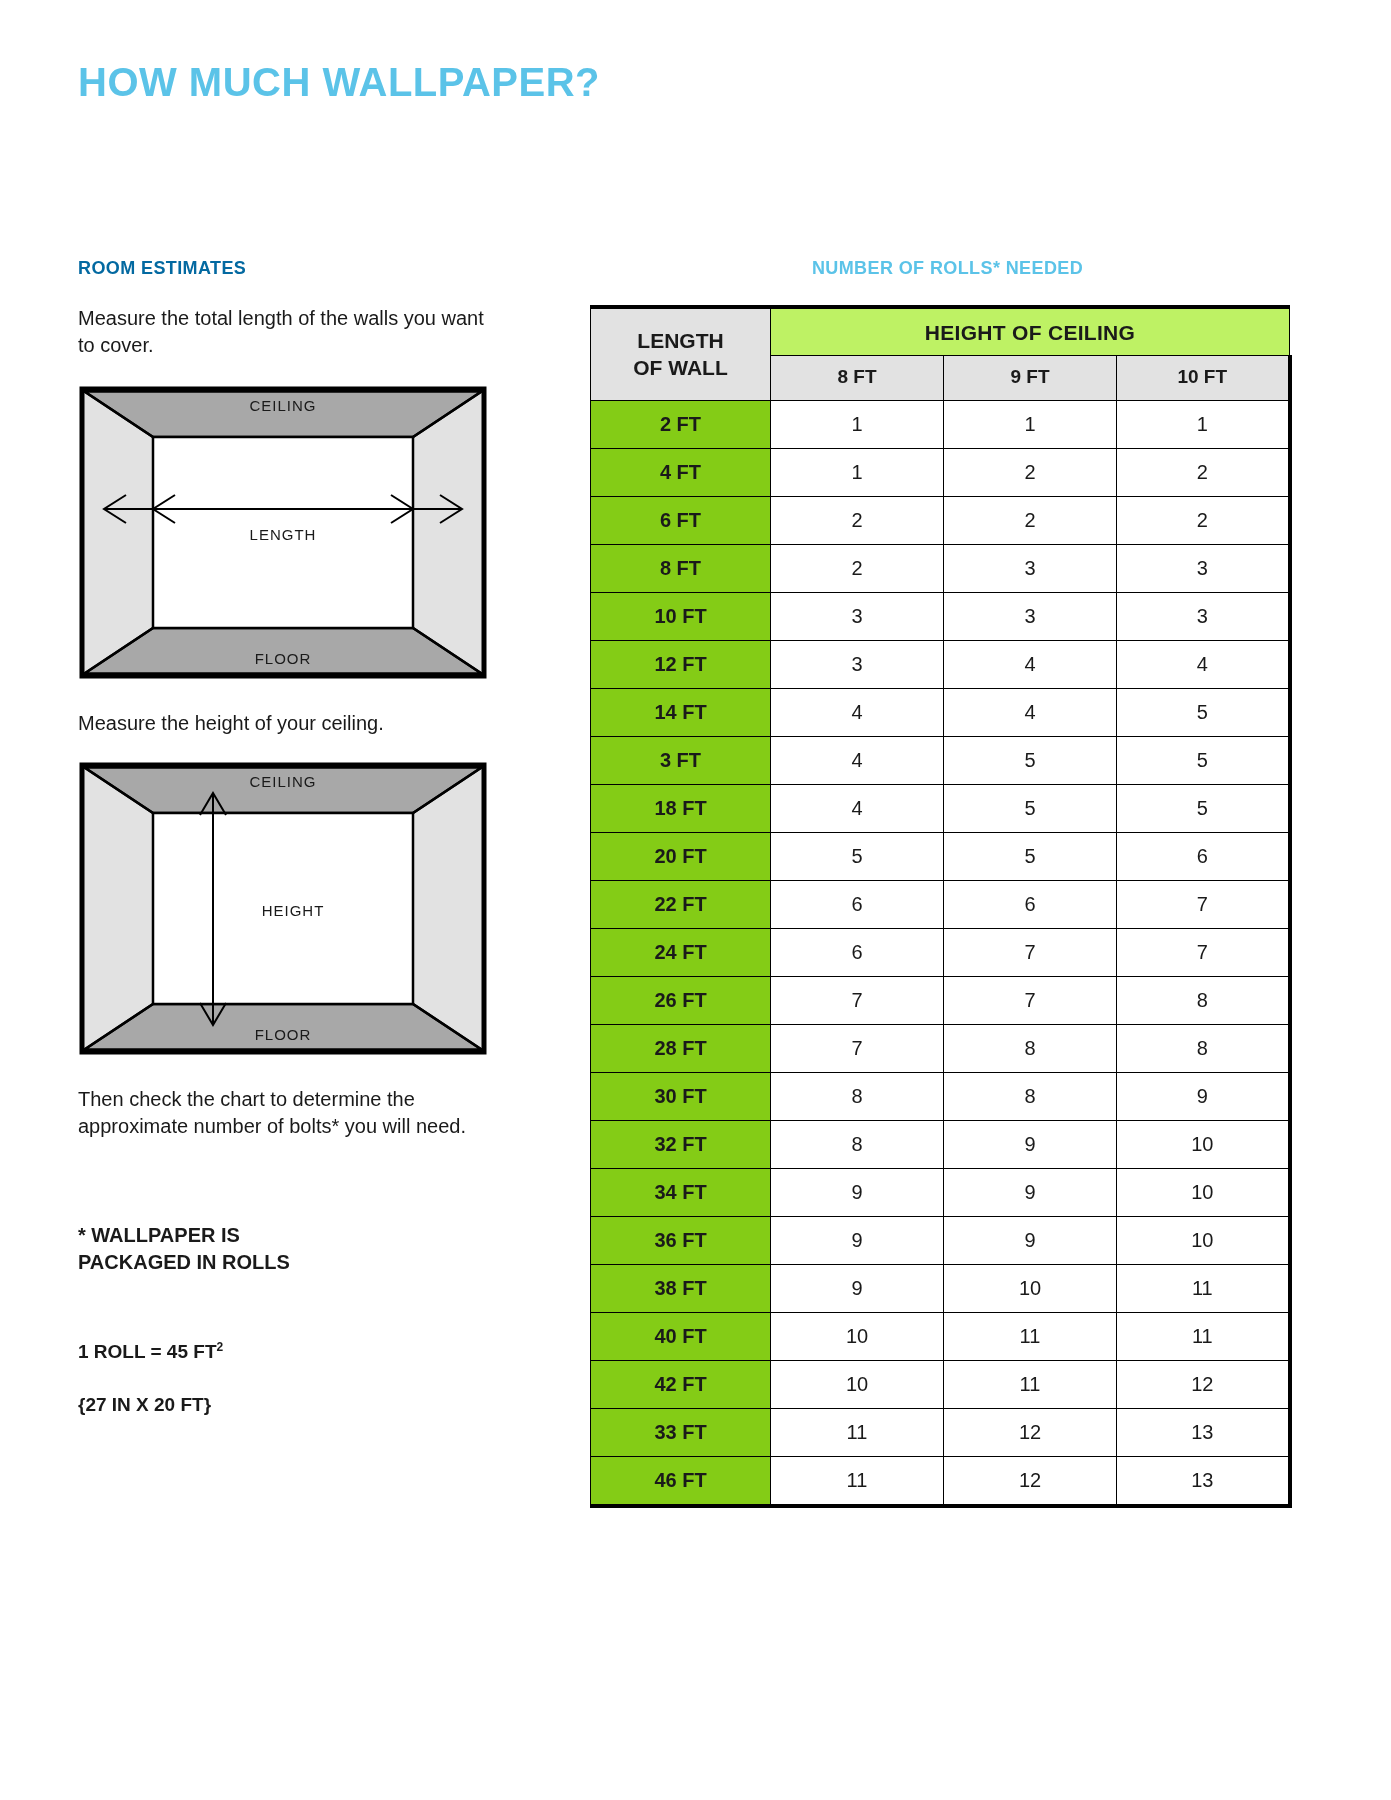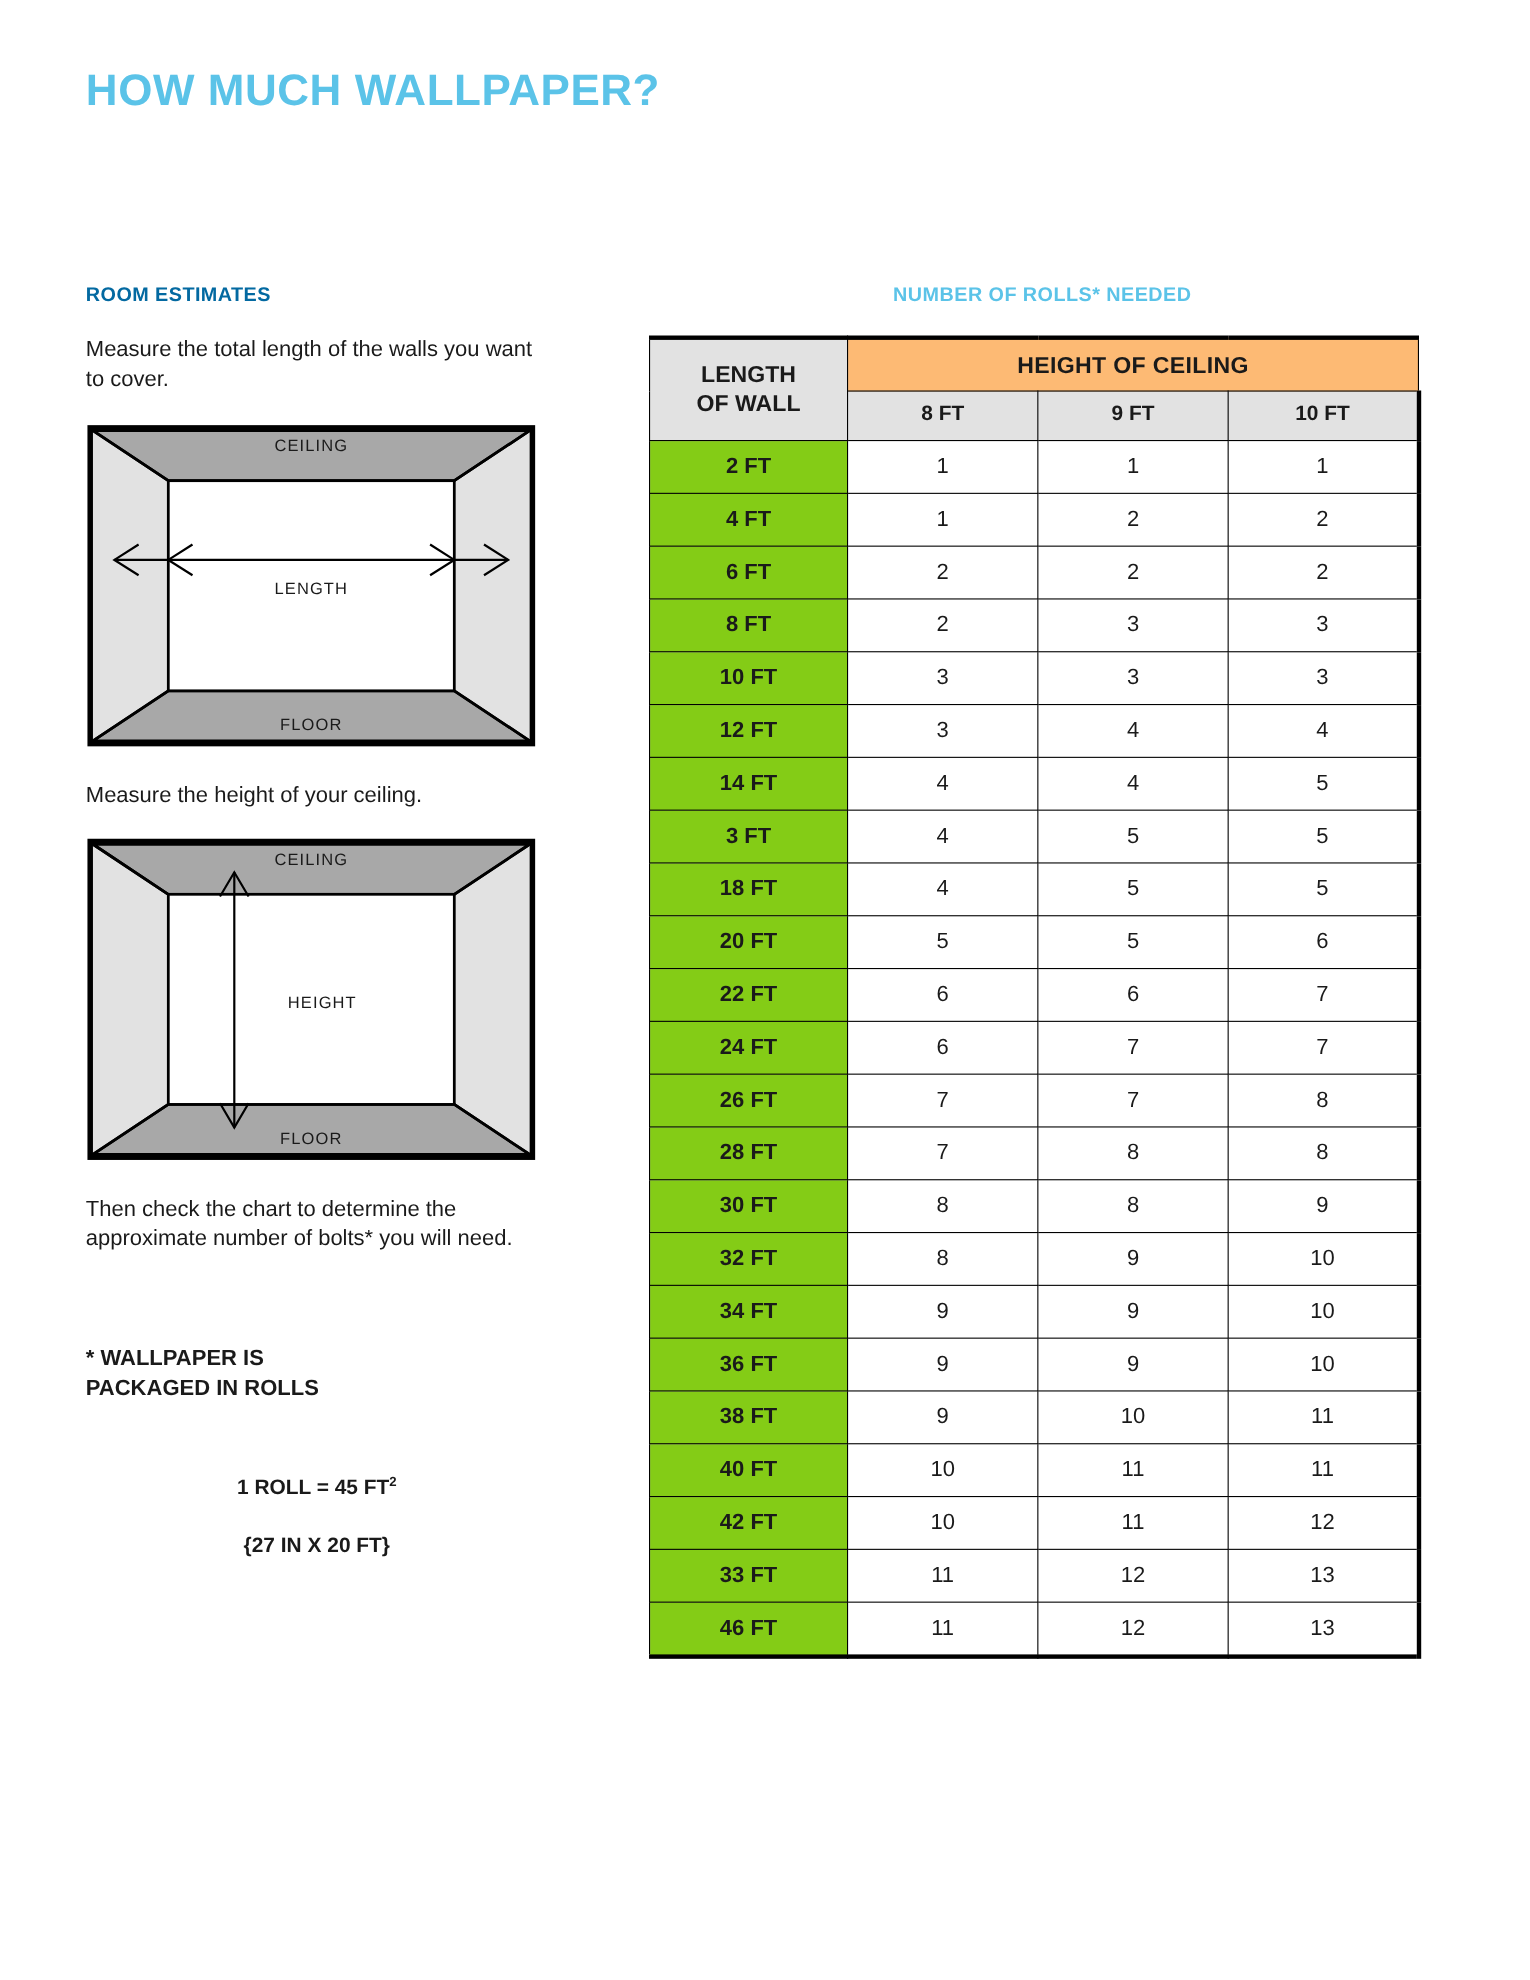--- a/index.html
+++ b/index.html
@@ -121,21 +121,21 @@
     background: #e2e2e2;
     font-size: 21px;
     font-weight: bold;
     line-height: 1.25;
     padding: 10px 4px;
     border-left: 4px solid #000;
     border-right: 4px solid #000;
     white-space: pre-line;
   }
   th.ceiling-group {
-    background: #fdba74;
+    background: #bef264;
     font-size: 21px;
     font-weight: bold;
     padding: 12px 4px 10px 4px;
     letter-spacing: 0.3px;
     border-right: 4px solid #000;
   }
   th.ceiling-sub {
     background: #e2e2e2;
     font-size: 19px;
     font-weight: bold;
@@ -221,21 +221,21 @@
         <text class="diagram-label" x="205" y="279" text-anchor="middle">FLOOR</text>
         <text class="diagram-label" x="215" y="155" text-anchor="middle">HEIGHT</text>
       </svg>
     </div>
 
     <p class="para" style="margin-top:30px;">Then check the chart to determine the approximate number of bolts* you will need.</p>
 
     <div class="footnote" style="margin-top:82px;">* WALLPAPER IS
    PACKAGED IN ROLLS</div>
 
-    <div class="rollinfo" style="margin-top:36px;text-align:center;">
+    <div class="rollinfo" style="margin-top:36px;">
       <span>1 ROLL = 45 FT</span><sup>2</sup><br>
       <span>{27 IN X 20 FT}</span>
     </div>
 
   </div>
 
   <div class="right-col">
 
     <div class="table-head">NUMBER OF ROLLS* NEEDED</div>
 

